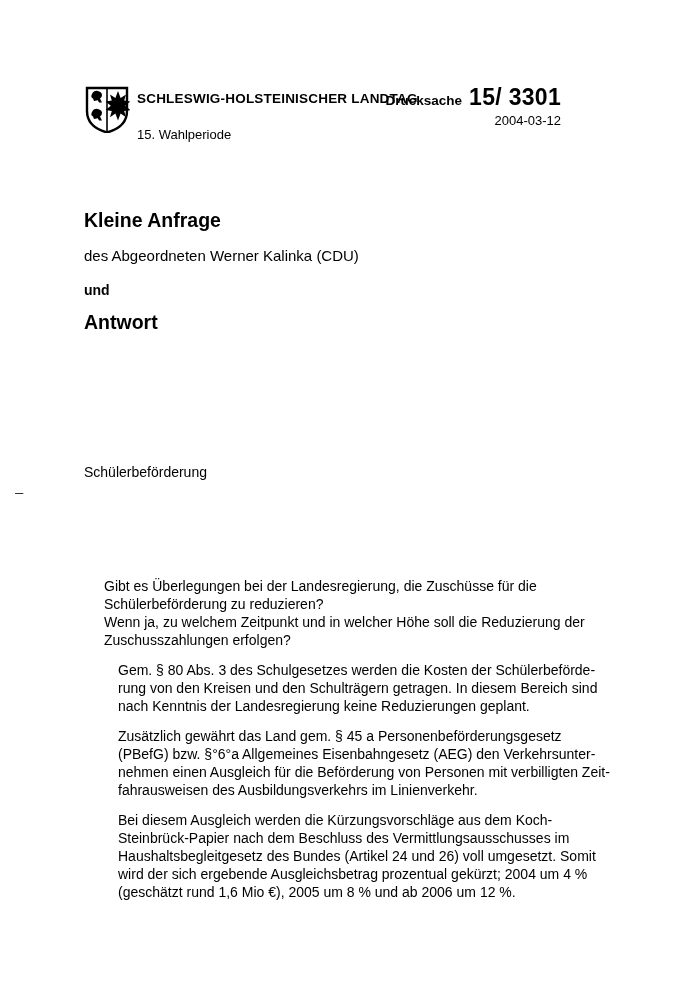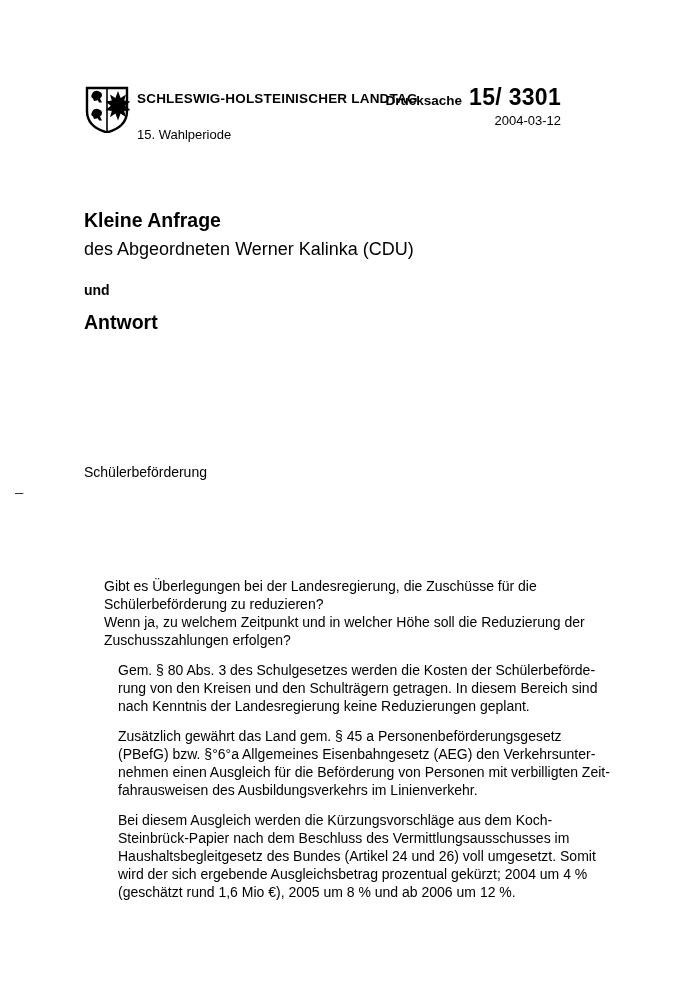--- a/index.html
+++ b/index.html
@@ -64,21 +64,21 @@
     font-size: 13px;
     margin-top: 2px;
   }
   
   .t-abs { position: absolute; left: 84px; white-space: nowrap; }
   .title-big {
     font-size: 19.5px;
     font-weight: bold;
   }
   .title1 { top: 209px; }
-  .subtitle1 { top: 239px; font-size: 18px; }
+  .subtitle1 { top: 247px; font-size: 15px; }
   .connector { top: 282px; font-size: 14px; font-weight: bold; }
   .title2 { top: 311px; }
   .subtitle2 { top: 348px; font-size: 14px; }
   .subtitle2 .bold-part { font-weight: bold; }
   .subtitle2 .reg-part { font-size: 13px; }
   
   .subject {
     position: absolute;
     left: 84px;
     top: 464px;

